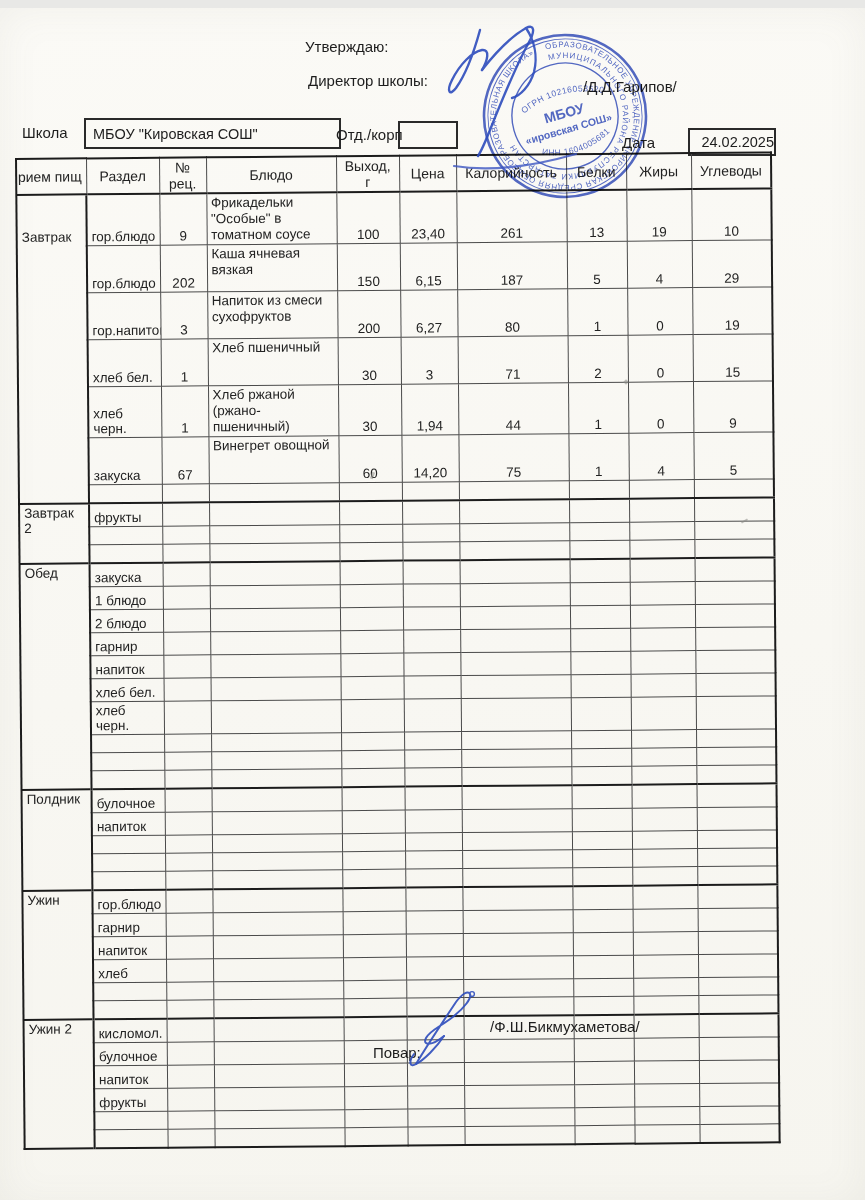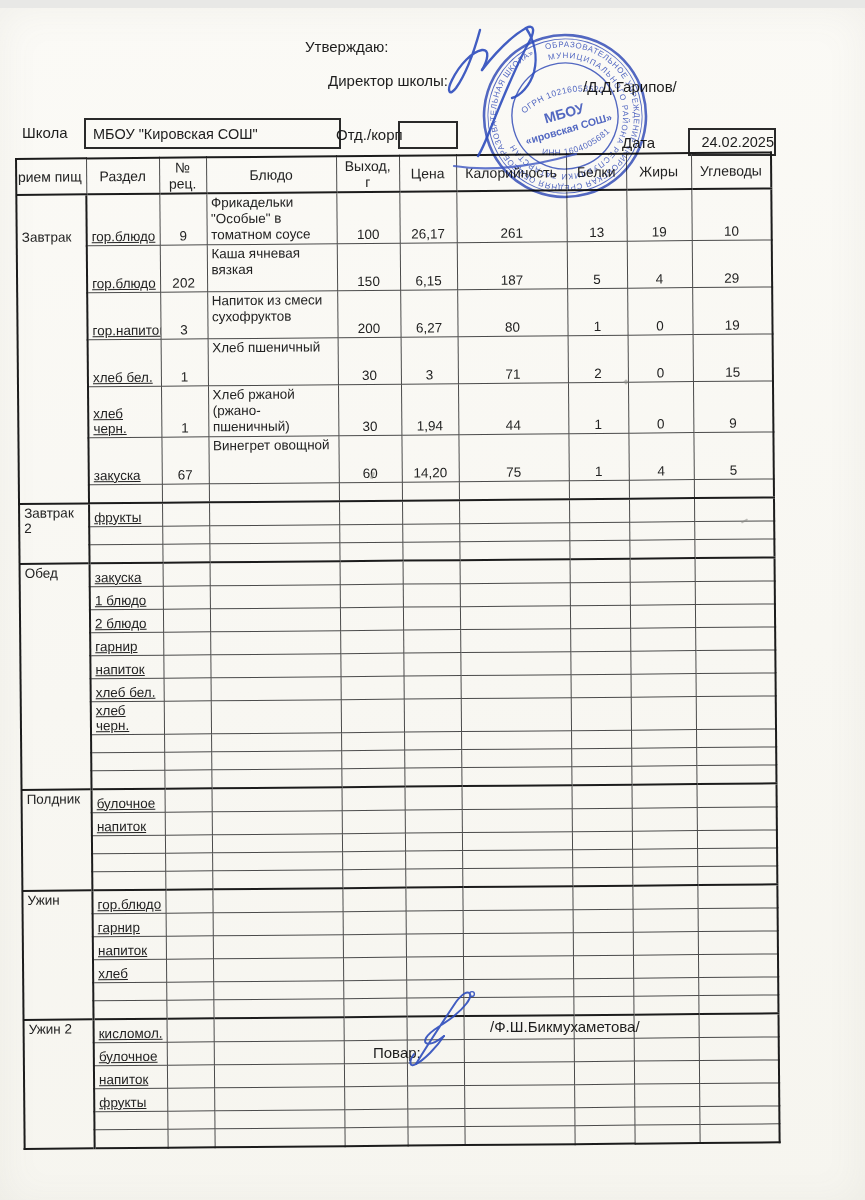--- a/index.html
+++ b/index.html
@@ -16,40 +16,40 @@
   .fieldbox.center { justify-content:center; }
 
   
   .table-wrap { position:absolute; left:15px; top:150px; transform:rotate(-0.5deg); transform-origin:0 0; }
   table.menu { border-collapse:collapse; table-layout:fixed; width:755px; border:2px solid #1c1c1c; background:transparent; }
   table.menu th, table.menu td { border:1px solid #4b4b4b; padding:1px 4px; font-size:13.5px; color:#232323; overflow:hidden; }
   table.menu thead th { font-weight:normal; font-size:14px; text-align:center; height:26px; border-bottom:2px solid #1c1c1c; vertical-align:middle; }
   table.menu thead th.clip-left { direction:rtl; white-space:nowrap; }
   .meal-cell { vertical-align:top; font-size:14px; padding-top:3px; border-right:2px solid #1c1c1c !important; }
   .meal-cell.pad { padding-top:34px; }
-  td.razdel { vertical-align:bottom; padding-bottom:3px;text-decoration:underline; }
+  td.razdel { vertical-align:bottom; padding-bottom:3px; }
   td.dish { vertical-align:top; text-align:left; line-height:1.18; padding-top:1px; }
   td.num { text-align:center; vertical-align:bottom; padding-bottom:3px; }
   tr.section-start td { border-top:2px solid #1c1c1c; }
   tr.data-row td { height:44px; }
   tr.label-row td { height:20px; }
   tr.empty-row td { height:15px; }
 
   
   .stamp { mix-blend-mode:multiply; opacity:0.88; pointer-events:none; }
   .sig { pointer-events:none; }
   .artifact { position:absolute; background:#8a8a85; opacity:0.55; }
 </style>
 </head>
 <body>
 
 <div class="page">
 
   <div class="abs lbl" style="left:305px; top:30px;">Утверждаю:</div>
-  <div class="abs lbl" style="left:328px; top:64px;">Директор школы:</div>
+  <div class="abs lbl" style="left:308px; top:64px;">Директор школы:</div>
   <div class="abs lbl" style="left:583px; top:70px;">/Д.Д.Гарипов/</div>
 
   <div class="abs lbl" style="left:22px; top:116px;">Школа</div>
   <div class="abs fieldbox" style="left:84px; top:110px; width:246px; height:27px; padding-left:7px;">
     <span>МБОУ "Кировская СОШ"</span>
   </div>
   <div class="abs lbl" style="left:336px; top:118px;">Отд./корп</div>
   <div class="abs fieldbox" style="left:398px; top:113px; width:56px; height:24px;">
     <span></span>
   </div>
@@ -86,21 +86,21 @@
             <th>Углеводы</th>
           </tr>
         </thead>
         <tbody>
           <tr class="section-start data-row">
             <td rowspan="7" class="meal-cell pad">Завтрак</td>
             <td class="razdel">гор.блюдо</td>
             <td class="num">9</td>
             <td class="dish">Фрикадельки "Особые" в томатном соусе</td>
             <td class="num">100</td>
-            <td class="num">26,17</td>
+            <td class="num">23,40</td>
             <td class="num">261</td>
             <td class="num">13</td>
             <td class="num">19</td>
             <td class="num">10</td>
           </tr>
           <tr class="data-row">
             <td class="razdel">гор.блюдо</td>
             <td class="num">202</td>
             <td class="dish">Каша ячневая вязкая</td>
             <td class="num">150</td>

